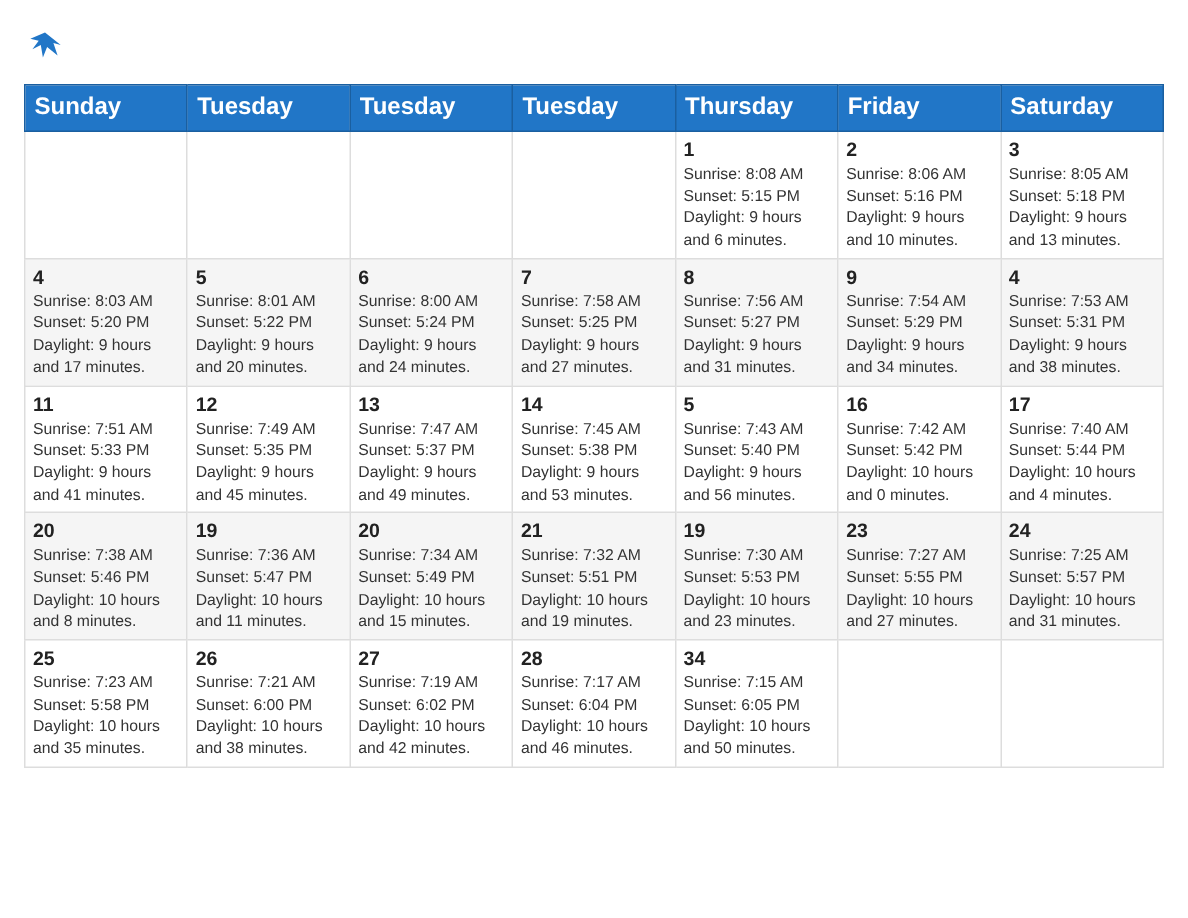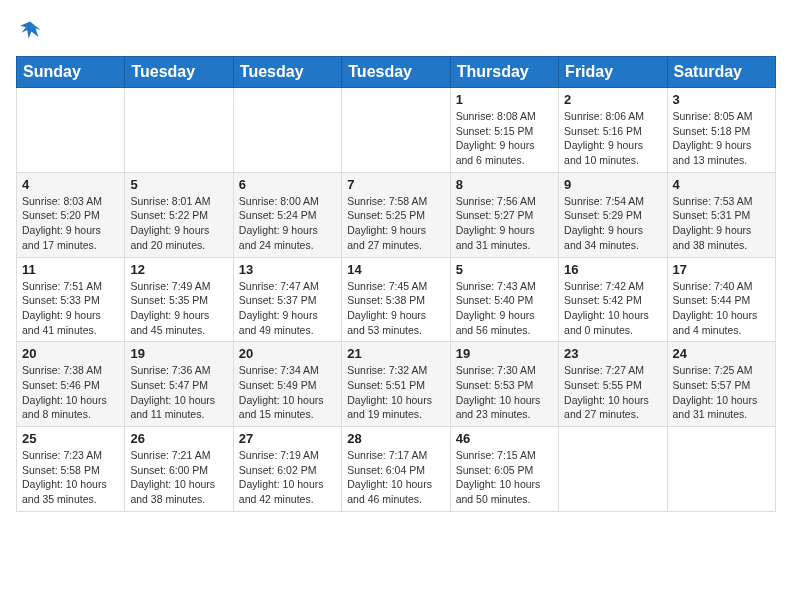--- a/index.html
+++ b/index.html
@@ -240,20 +240,20 @@
         </td>
         <td>
           <div class="day-number">27</div>
           <div class="day-info">Sunrise: 7:19 AM<br>Sunset: 6:02 PM<br>Daylight: 10 hours and 42 minutes.</div>
         </td>
         <td>
           <div class="day-number">28</div>
           <div class="day-info">Sunrise: 7:17 AM<br>Sunset: 6:04 PM<br>Daylight: 10 hours and 46 minutes.</div>
         </td>
         <td>
-          <div class="day-number">46</div>
+          <div class="day-number">34</div>
           <div class="day-info">Sunrise: 7:15 AM<br>Sunset: 6:05 PM<br>Daylight: 10 hours and 50 minutes.</div>
         </td>
         <td class="empty-cell"></td>
         <td class="empty-cell"></td>
       </tr>
     </tbody>
 </table>
 
 </body></html>

